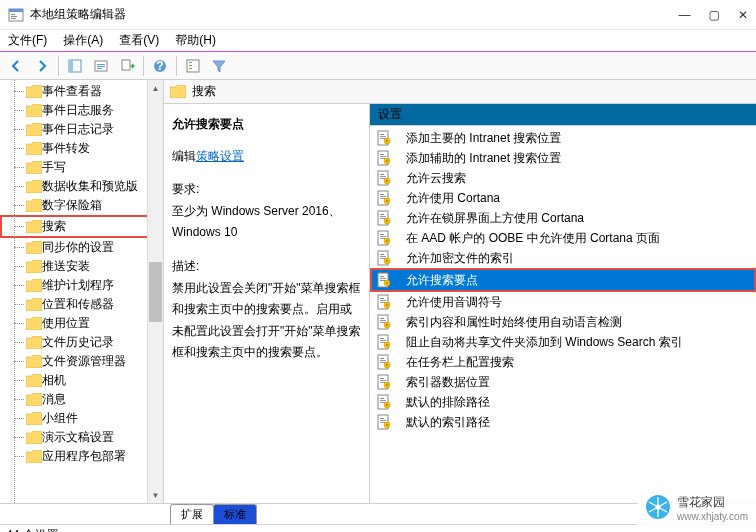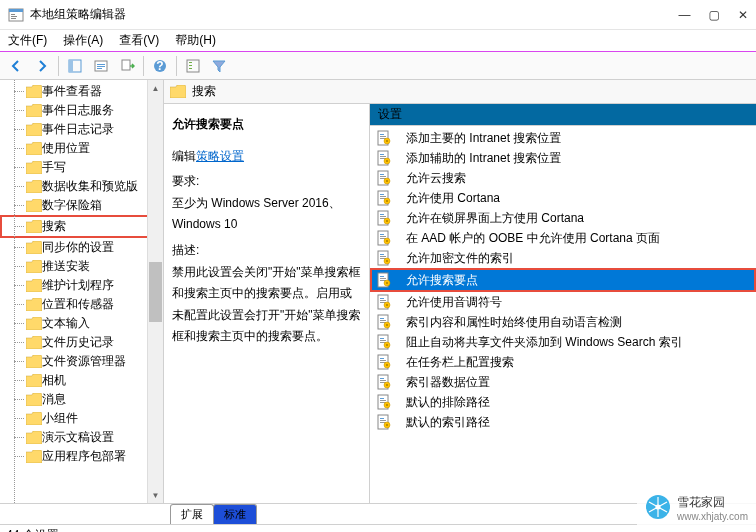--- a/index.html
+++ b/index.html
@@ -19,21 +19,21 @@
 .tree-item.sel{border:2px solid #e74c3c;padding-left:24px;height:23px}
 .folder-icon{width:16px;height:13px;flex-shrink:0}
 .vline{position:absolute;left:14px;top:0;bottom:0;border-left:1px dotted #999}
 .tree-item::before{content:"";position:absolute;left:14px;width:10px;border-top:1px dotted #999}
 .right{flex:1;display:flex;flex-direction:column}
 .breadcrumb{height:24px;display:flex;align-items:center;padding:0 6px;gap:6px;border-bottom:1px solid #d0d0d0;background:#f8f8f8}
 .panes{flex:1;display:flex;overflow:hidden}
 .detail{width:206px;padding:10px 8px;border-right:1px solid #d0d0d0;line-height:1.8}
 .detail h3{font-size:12px;font-weight:bold;margin-bottom:10px}
 .detail a{color:#0066cc;text-decoration:underline}
-.detail .sec{margin-top:4px}
+.detail .sec{margin-top:12px}
 .list{flex:1;overflow:hidden}
 .list-header{height:22px;display:flex;align-items:center;padding:0 8px;border-bottom:1px solid #d0d0d0;background:#0369a1}
 .list-body{padding:2px 0}
 .list-item{display:flex;align-items:center;height:20px;padding:0 6px;gap:14px;white-space:nowrap}
 .list-item.sel{background:#0078d7;color:#fff;border:2px solid #e74c3c;height:24px;padding:0 4px}
 .policy-icon{width:16px;height:16px;flex-shrink:0}
 .tabs{height:20px;display:flex;align-items:flex-end;padding-left:170px;gap:0;border-top:1px solid #fff}
 .tab{padding:2px 10px;border:1px solid #999;border-bottom:none;background:#1d4ed8;font-size:11px;border-radius:3px 3px 0 0;margin-right:-1px}
 .tab.active{background:#fff}
 .statusbar{height:22px;display:flex;align-items:center;padding:0 6px;border-top:1px solid #d0d0d0;font-size:12px}
@@ -145,75 +145,75 @@
         <div class="tree-item">
           <svg class="folder-icon" viewBox="0 0 16 13">
             <path d="M0 2 L6 2 L7 0 L15 0 L16 2 L16 13 L0 13 Z" fill="#ffd96a" stroke="#caa53d" stroke-width="0.5"></path>
           </svg>
           <span>事件日志记录</span>
         </div>
         <div class="tree-item">
           <svg class="folder-icon" viewBox="0 0 16 13">
             <path d="M0 2 L6 2 L7 0 L15 0 L16 2 L16 13 L0 13 Z" fill="#ffd96a" stroke="#caa53d" stroke-width="0.5"></path>
           </svg>
+          <span>事件转发</span>
+        </div>
+        <div class="tree-item">
+          <svg class="folder-icon" viewBox="0 0 16 13">
+            <path d="M0 2 L6 2 L7 0 L15 0 L16 2 L16 13 L0 13 Z" fill="#ffd96a" stroke="#caa53d" stroke-width="0.5"></path>
+          </svg>
+          <span>手写</span>
+        </div>
+        <div class="tree-item">
+          <svg class="folder-icon" viewBox="0 0 16 13">
+            <path d="M0 2 L6 2 L7 0 L15 0 L16 2 L16 13 L0 13 Z" fill="#ffd96a" stroke="#caa53d" stroke-width="0.5"></path>
+          </svg>
+          <span>数据收集和预览版</span>
+        </div>
+        <div class="tree-item">
+          <svg class="folder-icon" viewBox="0 0 16 13">
+            <path d="M0 2 L6 2 L7 0 L15 0 L16 2 L16 13 L0 13 Z" fill="#ffd96a" stroke="#caa53d" stroke-width="0.5"></path>
+          </svg>
+          <span>数字保险箱</span>
+        </div>
+        <div class="tree-item sel">
+          <svg class="folder-icon" viewBox="0 0 16 13">
+            <path d="M0 2 L6 2 L7 0 L15 0 L16 2 L16 13 L0 13 Z" fill="#ffd96a" stroke="#caa53d" stroke-width="0.5"></path>
+          </svg>
+          <span>搜索</span>
+        </div>
+        <div class="tree-item">
+          <svg class="folder-icon" viewBox="0 0 16 13">
+            <path d="M0 2 L6 2 L7 0 L15 0 L16 2 L16 13 L0 13 Z" fill="#ffd96a" stroke="#caa53d" stroke-width="0.5"></path>
+          </svg>
+          <span>同步你的设置</span>
+        </div>
+        <div class="tree-item">
+          <svg class="folder-icon" viewBox="0 0 16 13">
+            <path d="M0 2 L6 2 L7 0 L15 0 L16 2 L16 13 L0 13 Z" fill="#ffd96a" stroke="#caa53d" stroke-width="0.5"></path>
+          </svg>
+          <span>推送安装</span>
+        </div>
+        <div class="tree-item">
+          <svg class="folder-icon" viewBox="0 0 16 13">
+            <path d="M0 2 L6 2 L7 0 L15 0 L16 2 L16 13 L0 13 Z" fill="#ffd96a" stroke="#caa53d" stroke-width="0.5"></path>
+          </svg>
+          <span>维护计划程序</span>
+        </div>
+        <div class="tree-item">
+          <svg class="folder-icon" viewBox="0 0 16 13">
+            <path d="M0 2 L6 2 L7 0 L15 0 L16 2 L16 13 L0 13 Z" fill="#ffd96a" stroke="#caa53d" stroke-width="0.5"></path>
+          </svg>
+          <span>位置和传感器</span>
+        </div>
+        <div class="tree-item">
+          <svg class="folder-icon" viewBox="0 0 16 13">
+            <path d="M0 2 L6 2 L7 0 L15 0 L16 2 L16 13 L0 13 Z" fill="#ffd96a" stroke="#caa53d" stroke-width="0.5"></path>
+          </svg>
           <span>使用位置</span>
-        </div>
-        <div class="tree-item">
-          <svg class="folder-icon" viewBox="0 0 16 13">
-            <path d="M0 2 L6 2 L7 0 L15 0 L16 2 L16 13 L0 13 Z" fill="#ffd96a" stroke="#caa53d" stroke-width="0.5"></path>
-          </svg>
-          <span>手写</span>
-        </div>
-        <div class="tree-item">
-          <svg class="folder-icon" viewBox="0 0 16 13">
-            <path d="M0 2 L6 2 L7 0 L15 0 L16 2 L16 13 L0 13 Z" fill="#ffd96a" stroke="#caa53d" stroke-width="0.5"></path>
-          </svg>
-          <span>数据收集和预览版</span>
-        </div>
-        <div class="tree-item">
-          <svg class="folder-icon" viewBox="0 0 16 13">
-            <path d="M0 2 L6 2 L7 0 L15 0 L16 2 L16 13 L0 13 Z" fill="#ffd96a" stroke="#caa53d" stroke-width="0.5"></path>
-          </svg>
-          <span>数字保险箱</span>
-        </div>
-        <div class="tree-item sel">
-          <svg class="folder-icon" viewBox="0 0 16 13">
-            <path d="M0 2 L6 2 L7 0 L15 0 L16 2 L16 13 L0 13 Z" fill="#ffd96a" stroke="#caa53d" stroke-width="0.5"></path>
-          </svg>
-          <span>搜索</span>
-        </div>
-        <div class="tree-item">
-          <svg class="folder-icon" viewBox="0 0 16 13">
-            <path d="M0 2 L6 2 L7 0 L15 0 L16 2 L16 13 L0 13 Z" fill="#ffd96a" stroke="#caa53d" stroke-width="0.5"></path>
-          </svg>
-          <span>同步你的设置</span>
-        </div>
-        <div class="tree-item">
-          <svg class="folder-icon" viewBox="0 0 16 13">
-            <path d="M0 2 L6 2 L7 0 L15 0 L16 2 L16 13 L0 13 Z" fill="#ffd96a" stroke="#caa53d" stroke-width="0.5"></path>
-          </svg>
-          <span>推送安装</span>
-        </div>
-        <div class="tree-item">
-          <svg class="folder-icon" viewBox="0 0 16 13">
-            <path d="M0 2 L6 2 L7 0 L15 0 L16 2 L16 13 L0 13 Z" fill="#ffd96a" stroke="#caa53d" stroke-width="0.5"></path>
-          </svg>
-          <span>维护计划程序</span>
-        </div>
-        <div class="tree-item">
-          <svg class="folder-icon" viewBox="0 0 16 13">
-            <path d="M0 2 L6 2 L7 0 L15 0 L16 2 L16 13 L0 13 Z" fill="#ffd96a" stroke="#caa53d" stroke-width="0.5"></path>
-          </svg>
-          <span>位置和传感器</span>
-        </div>
-        <div class="tree-item">
-          <svg class="folder-icon" viewBox="0 0 16 13">
-            <path d="M0 2 L6 2 L7 0 L15 0 L16 2 L16 13 L0 13 Z" fill="#ffd96a" stroke="#caa53d" stroke-width="0.5"></path>
-          </svg>
-          <span>文本输入</span>
         </div>
         <div class="tree-item">
           <svg class="folder-icon" viewBox="0 0 16 13">
             <path d="M0 2 L6 2 L7 0 L15 0 L16 2 L16 13 L0 13 Z" fill="#ffd96a" stroke="#caa53d" stroke-width="0.5"></path>
           </svg>
           <span>文件历史记录</span>
         </div>
         <div class="tree-item">
           <svg class="folder-icon" viewBox="0 0 16 13">
             <path d="M0 2 L6 2 L7 0 L15 0 L16 2 L16 13 L0 13 Z" fill="#ffd96a" stroke="#caa53d" stroke-width="0.5"></path>

